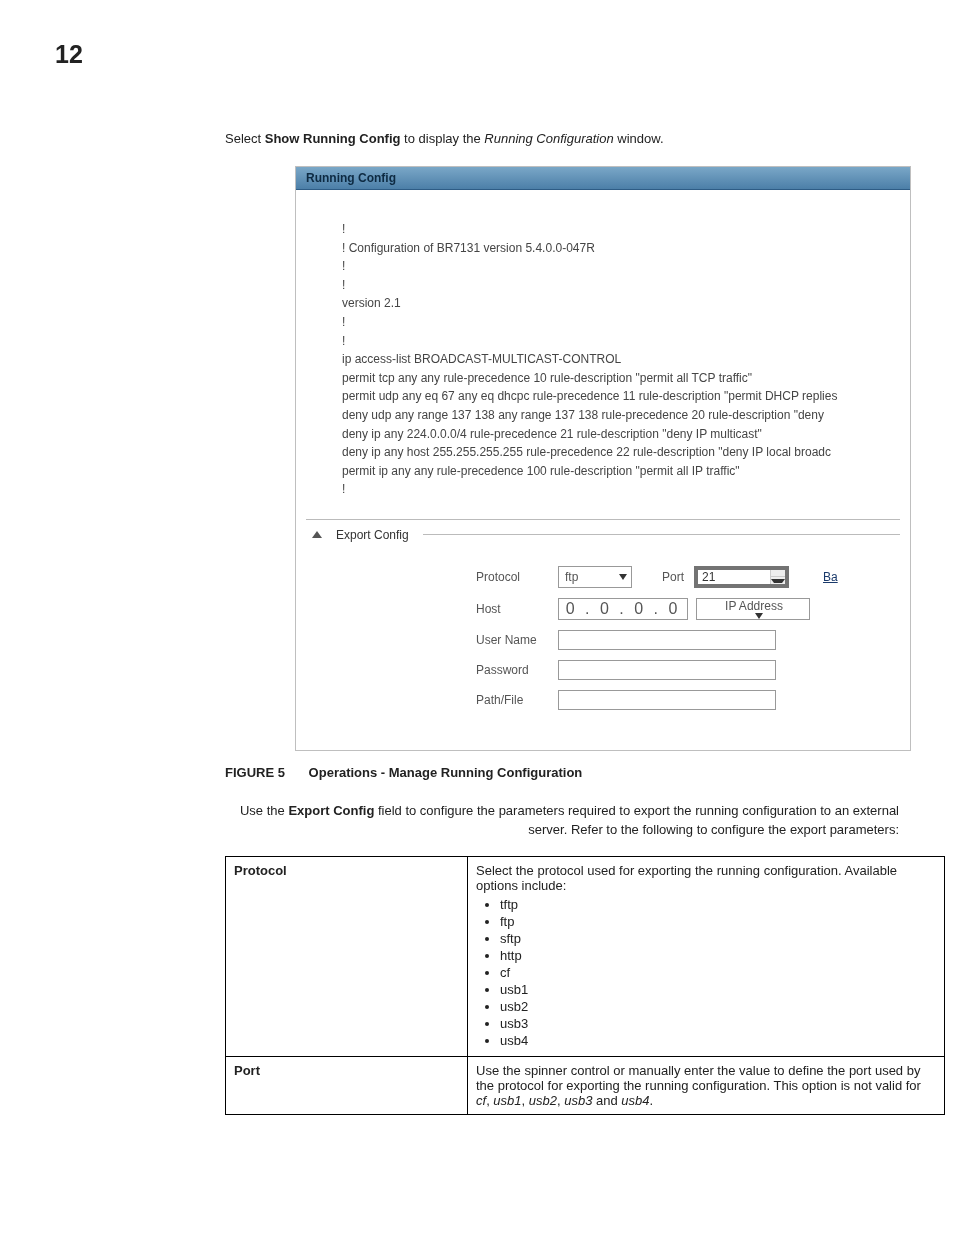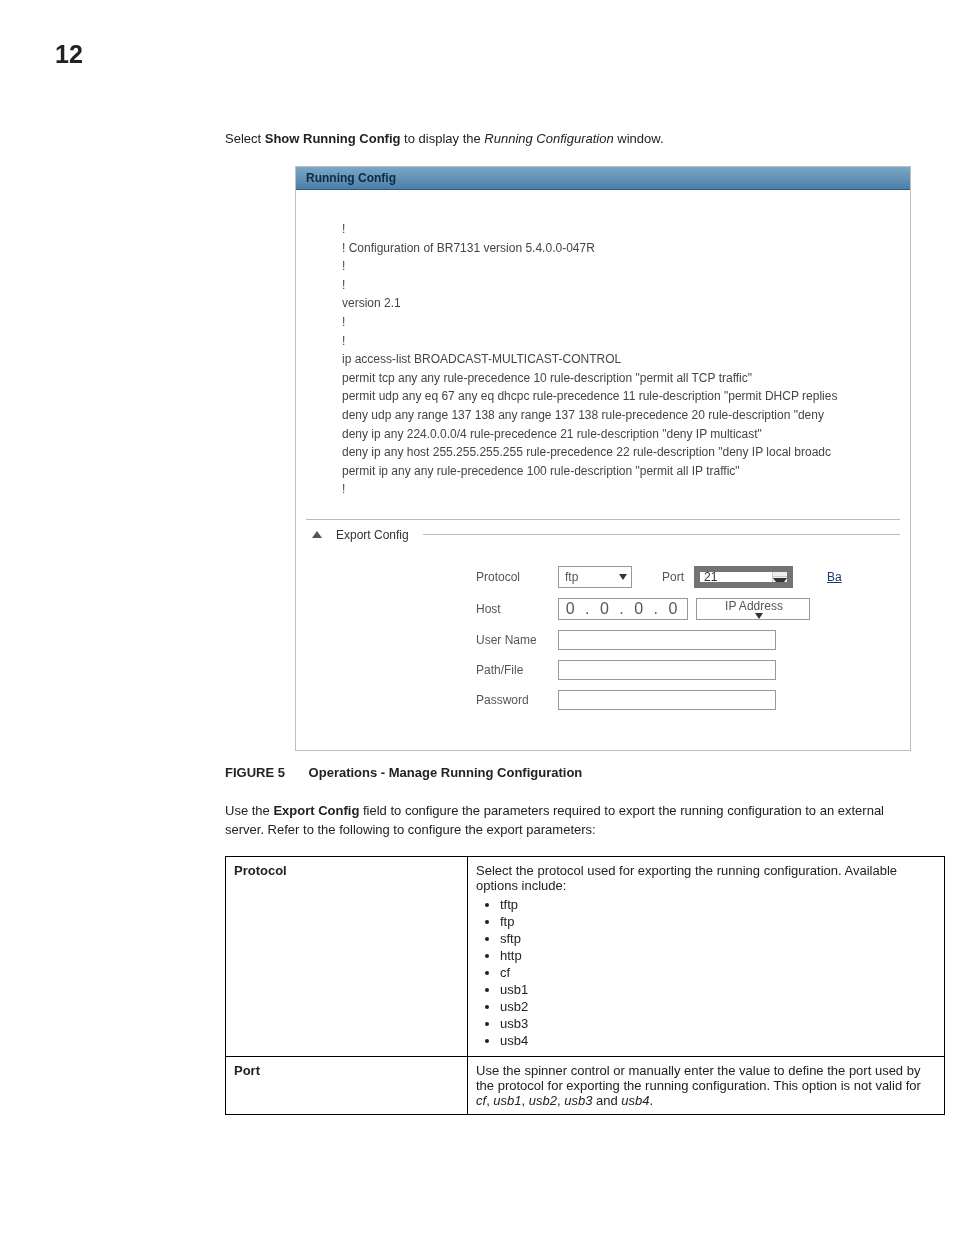--- a/index.html
+++ b/index.html
@@ -112,21 +112,21 @@
     height: 22px;
     font-size: 16px;
     padding: 0 6px;
     letter-spacing: 3px;
     box-sizing: border-box;
   }
   .spinner {
     display: inline-flex;
     align-items: stretch;
     height: 22px;
-    border: 6px solid #737373;
+    border: 4px solid #737373;
     box-sizing: border-box;
   }
   .spinner .val {
     width: 68px;
     display: flex;
     align-items: center;
     padding-left: 4px;
     font-size: 12px;
     color: #333;
     border-right: 1px solid #ccc;
@@ -160,20 +160,21 @@
   .caption {
     margin-left: 170px;
     margin-bottom: 22px;
   }
   .caption .fig { font-weight: 900; font-family:"Arial Black",Arial,sans-serif; font-size:13px; margin-right:20px; }
   .caption .txt { font-weight: bold; }
   .body-para {
     margin-left: 170px;
     line-height: 1.45;
     margin-bottom: 16px;
+    text-align: right;
   }
   table.params {
     border-collapse: collapse;
     margin-left: 170px;
     width: 720px;
   }
   table.params td {
     border: 1px solid #000;
     padding: 6px 8px;
     vertical-align: top;
@@ -260,26 +261,26 @@
           <div class="arrow-down"></div>
         </div>
       </div>
 
       <div class="form-row">
         <span class="fld-label">User Name</span>
         <div class="input-text"></div>
       </div>
 
       <div class="form-row">
+        <span class="fld-label">Password</span>
+        <div class="input-text"></div>
+      </div>
+
+      <div class="form-row">
         <span class="fld-label">Path/File</span>
-        <div class="input-text"></div>
-      </div>
-
-      <div class="form-row">
-        <span class="fld-label">Password</span>
         <div class="input-text"></div>
       </div>
 
     </div>
   </div>
 </div>
 
 <div class="caption">
   <span class="fig">FIGURE 5</span>
   <span class="txt">Operations - Manage Running Configuration</span>

